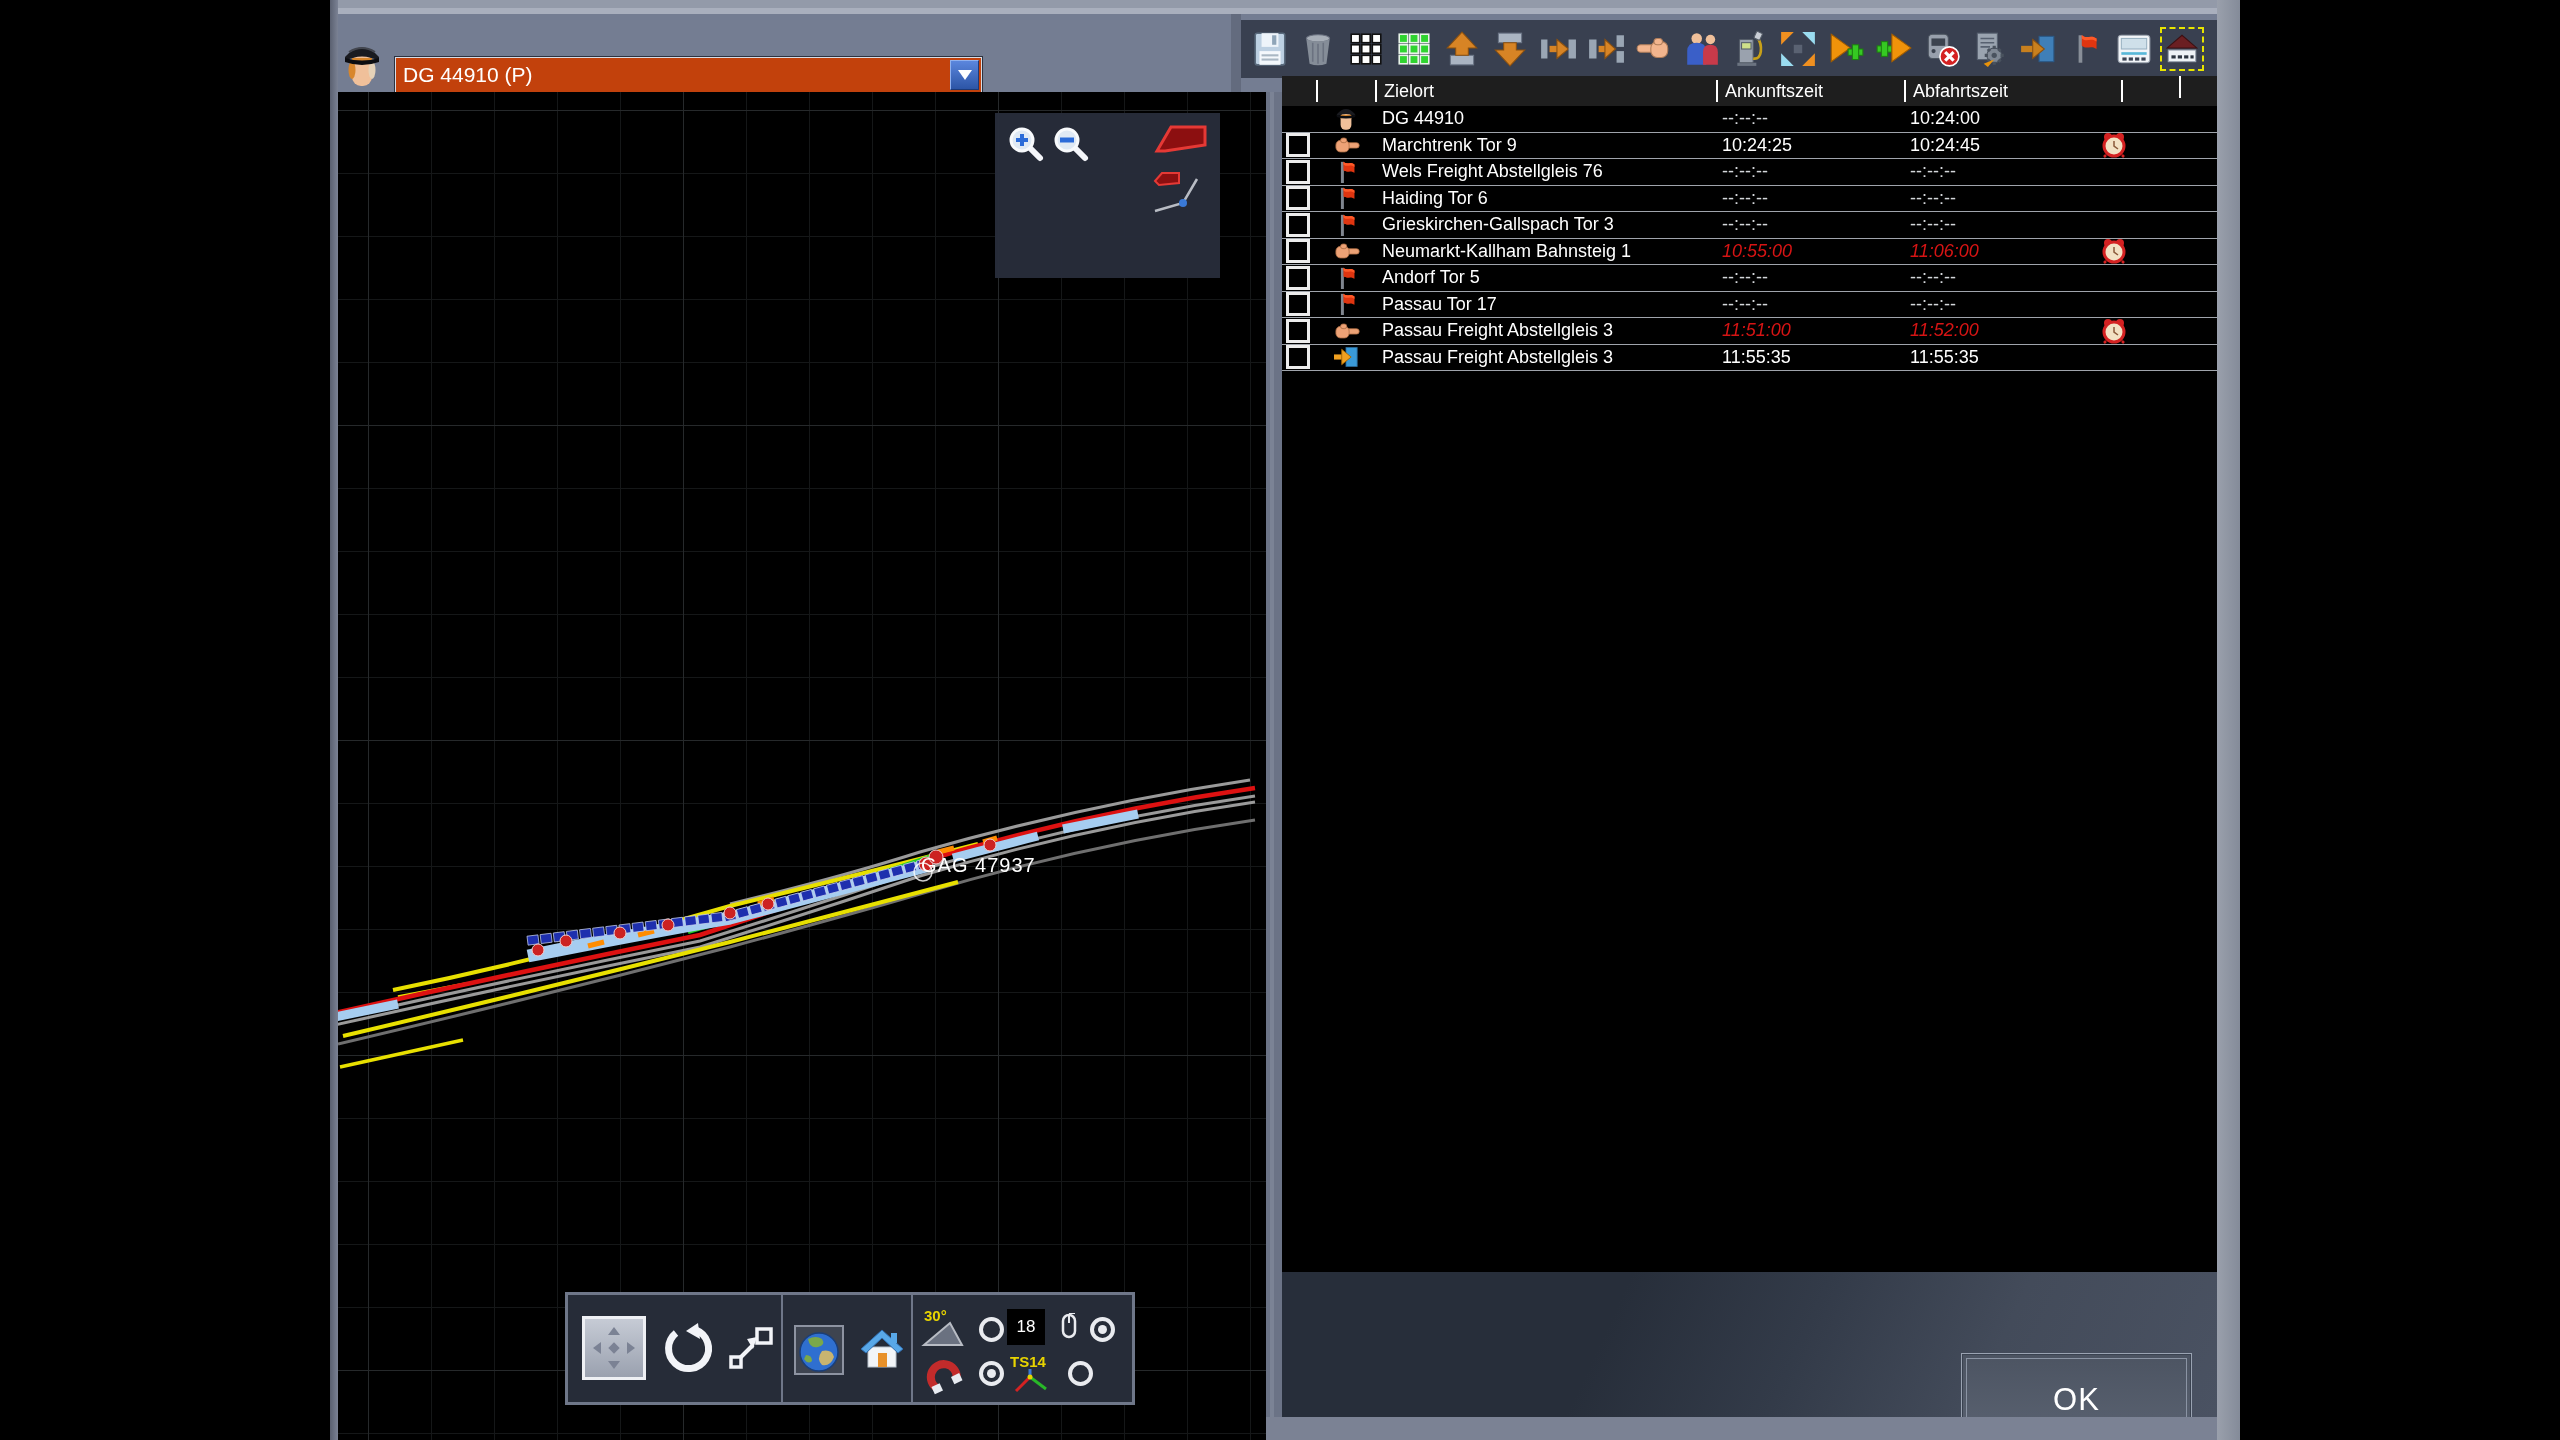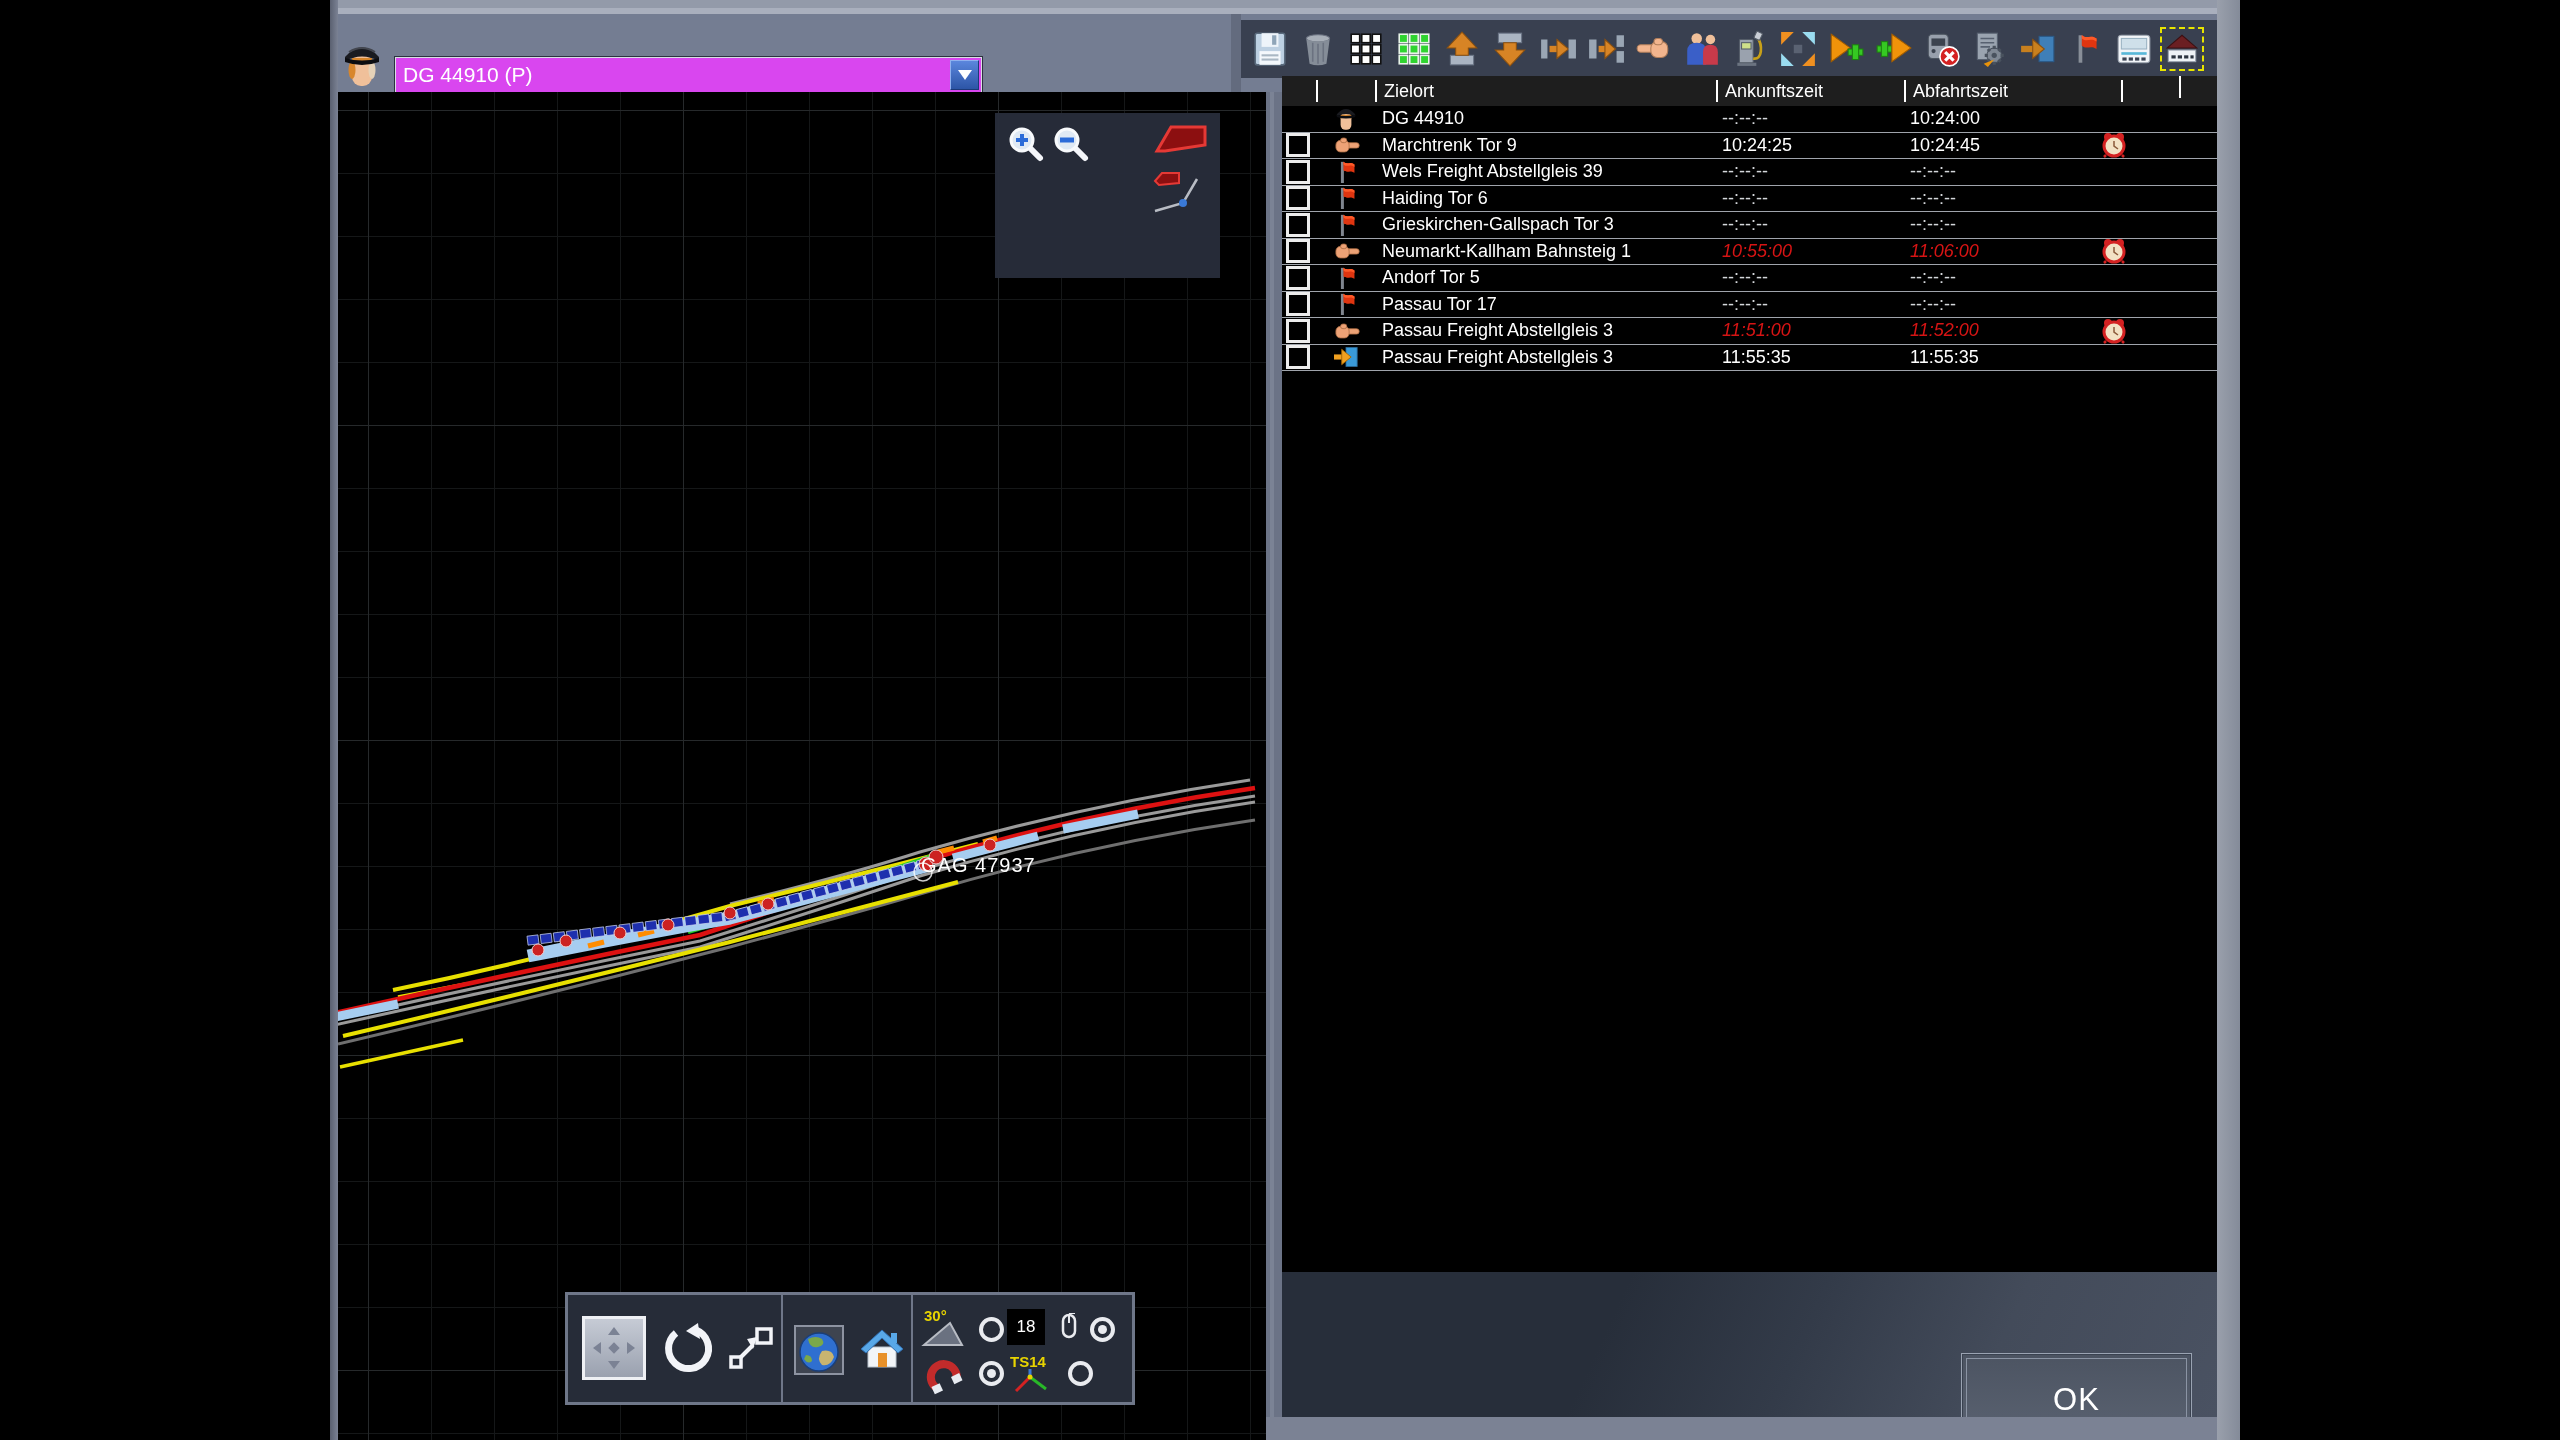--- a/index.html
+++ b/index.html
@@ -7,21 +7,21 @@
   .screen{position:absolute;left:0;top:0;width:2560px;height:1440px;background:#000;}
   
   .win-top{position:absolute;left:330px;top:0;width:1910px;height:8px;background:#939aa9;}
   .win-top2{position:absolute;left:330px;top:8px;width:1910px;height:6px;background:#a9afbd;}
   .win-left{position:absolute;left:330px;top:0;width:8px;height:1440px;background:linear-gradient(90deg,#5a6070,#7b8294);}
   .win-right{position:absolute;left:2217px;top:0;width:23px;height:1440px;background:linear-gradient(90deg,#9aa0ac,#848b99);}
   .win-main{position:absolute;left:338px;top:14px;width:1879px;height:78px;background:#747d92;}
   .seam{position:absolute;left:1231px;top:14px;width:10px;height:78px;background:#636b7e;}
   
   .avatar{position:absolute;left:340px;top:40px;width:44px;height:50px;}
-  .dropdown{position:absolute;left:395px;top:57px;width:585px;height:34px;background:#d946ef;
+  .dropdown{position:absolute;left:395px;top:57px;width:585px;height:34px;background:#c2410c;
     border:1px solid #d9dde5;box-shadow:0 0 0 1px #2c3240;display:flex;align-items:center;}
   .dropdown .dd-text{color:#fff;font-size:21px;padding-left:7px;flex:1;white-space:nowrap;}
   .dd-btn{width:27px;height:28px;margin-right:2px;background:linear-gradient(180deg,#5b86dd,#2c55a6);
     border:1px solid #1d3a78;border-top-color:#8fb0ee;border-left-color:#8fb0ee;
     display:flex;align-items:center;justify-content:center;}
   .dd-btn .tri{width:0;height:0;border-left:7px solid transparent;border-right:7px solid transparent;border-top:10px solid #fff;}
   
   .toolbar{position:absolute;left:1241px;top:20px;width:976px;height:58px;background:#394050;
     display:flex;align-items:center;padding-left:10px;box-sizing:border-box;gap:10px;}
   .tb-btn{width:38px;height:44px;display:flex;align-items:center;justify-content:center;background:transparent;border:0;padding:0;}
@@ -567,21 +567,21 @@
           </div>
     <div class="c1">
 
       <svg width="22" height="26" viewBox="0 0 26 30">
         <rect x="7" y="3" width="3.5" height="25" fill="#80868f"></rect>
         <path d="M10,3 C15,7 17,2 23,6 L23,16 C17,12 15,17 10,13 Z" fill="#e03510"></path>
         <path d="M10,3 C15,7 17,2 23,6 L23,9 C17,5 15,10 10,6 Z" fill="#ff5a28"></path>
             </svg>
 
     </div>
-    <div class="c2 zielort">Wels Freight Abstellgleis 39</div>
+    <div class="c2 zielort">Wels Freight Abstellgleis 76</div>
     <div class="c3 ankunft dash">--:--:--</div>
     <div class="c4 abfahrt dash">--:--:--</div>
     <div class="c5">
             <svg class="alarm" width="26" height="26" viewBox="0 0 26 26" style="visibility: hidden;">
       <circle cx="7" cy="5" r="4" fill="#d42222"></circle>
               <circle cx="19" cy="5" r="4" fill="#d42222"></circle>
       <circle cx="13" cy="14" r="10" fill="#f2e2c4" stroke="#d42222" stroke-width="3"></circle>
       <path d="M13,9 v5 l4,3" stroke="#8a5a3a" stroke-width="1.5" fill="none"></path>
       <path d="M5,23 l-2,2 M21,23 l2,2" stroke="#d42222" stroke-width="2.5"></path>
             </svg>

